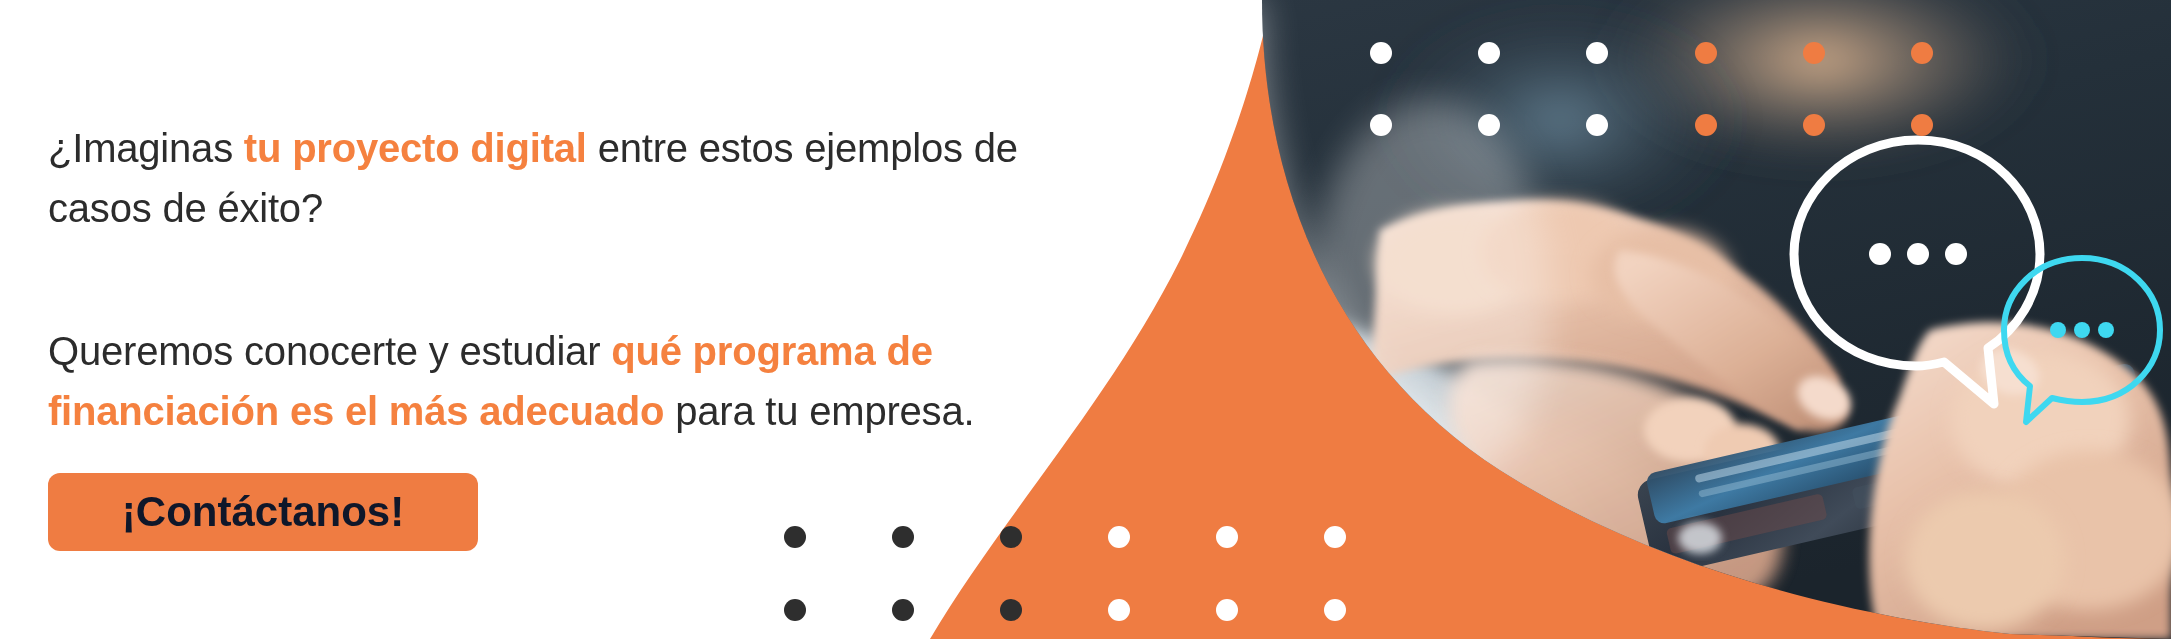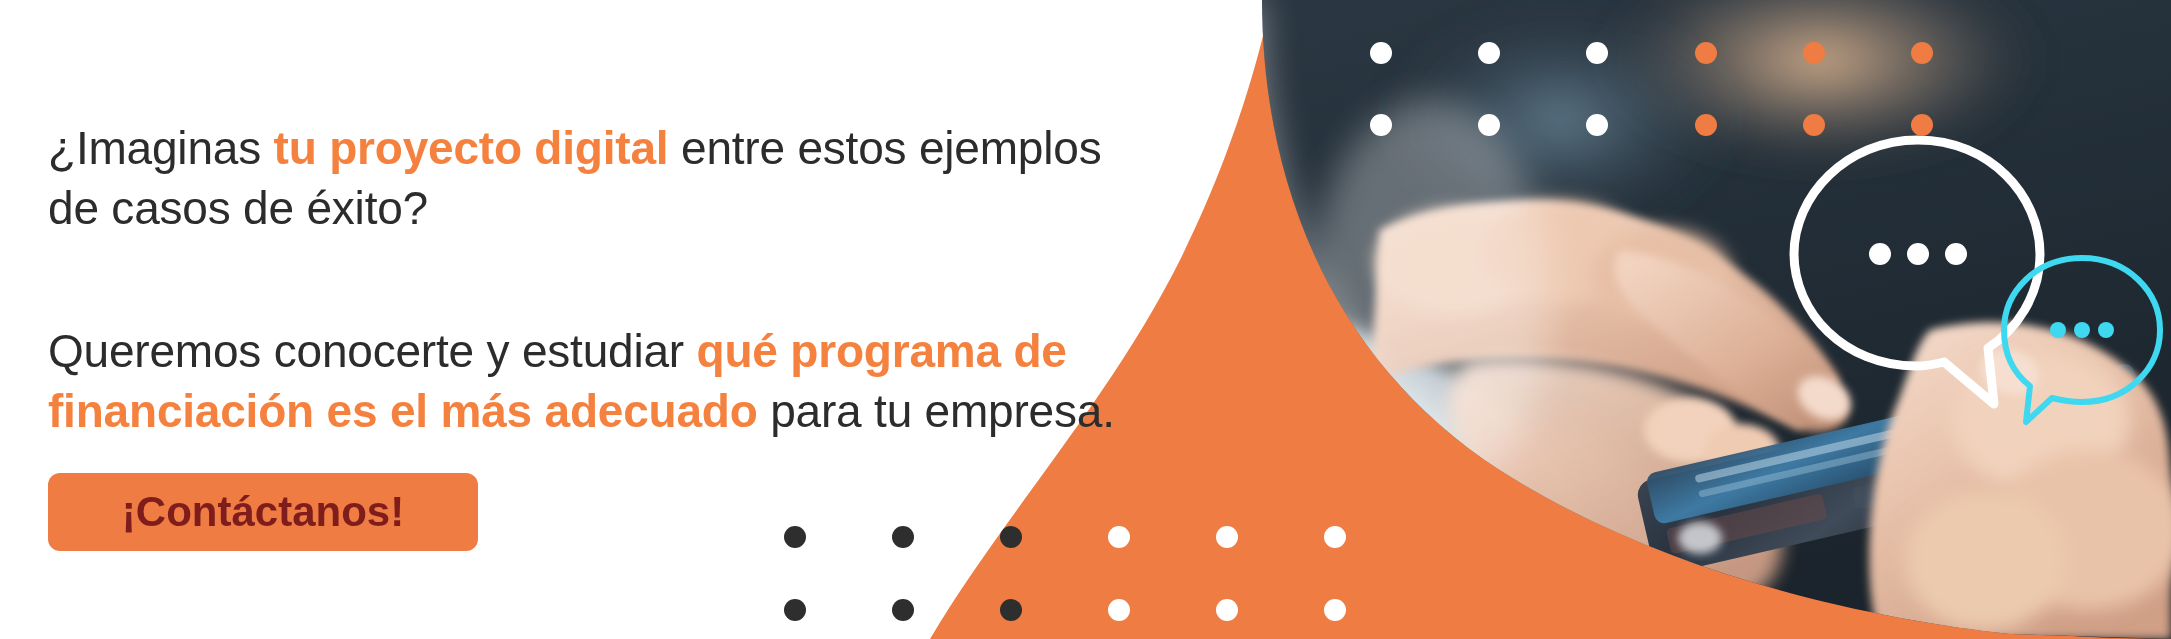--- a/index.html
+++ b/index.html
@@ -26,21 +26,21 @@
 
   
   #copy {
     position: absolute;
     left: 48px;
     top: 118px;
     width: 1070px;
     z-index: 5;
   }
   .para {
-    font-size: 46px;
+    font-size: 40px;
     line-height: 60px;
     color: #2c2c2c;
     font-weight: 400;
     letter-spacing: -0.2px;
     margin: 0;
     font-stretch: condensed;
   }
   .para.second { margin-top: 83px; }
   .hl {
     color: #f5813f;
@@ -55,21 +55,21 @@
     display: inline-flex;
     align-items: center;
     justify-content: center;
     min-width: 430px;
     height: 78px;
     padding: 0 40px;
     box-sizing: border-box;
     background: #ef7c42;
     border: none;
     border-radius: 12px;
-    color: #7f1d1d;
+    color: #0f172a;
     font-family: "Liberation Sans", sans-serif;
     font-size: 42px;
     font-weight: 700;
     letter-spacing: 0px;
     cursor: pointer;
   }
 
   
 </style>
 </head>

